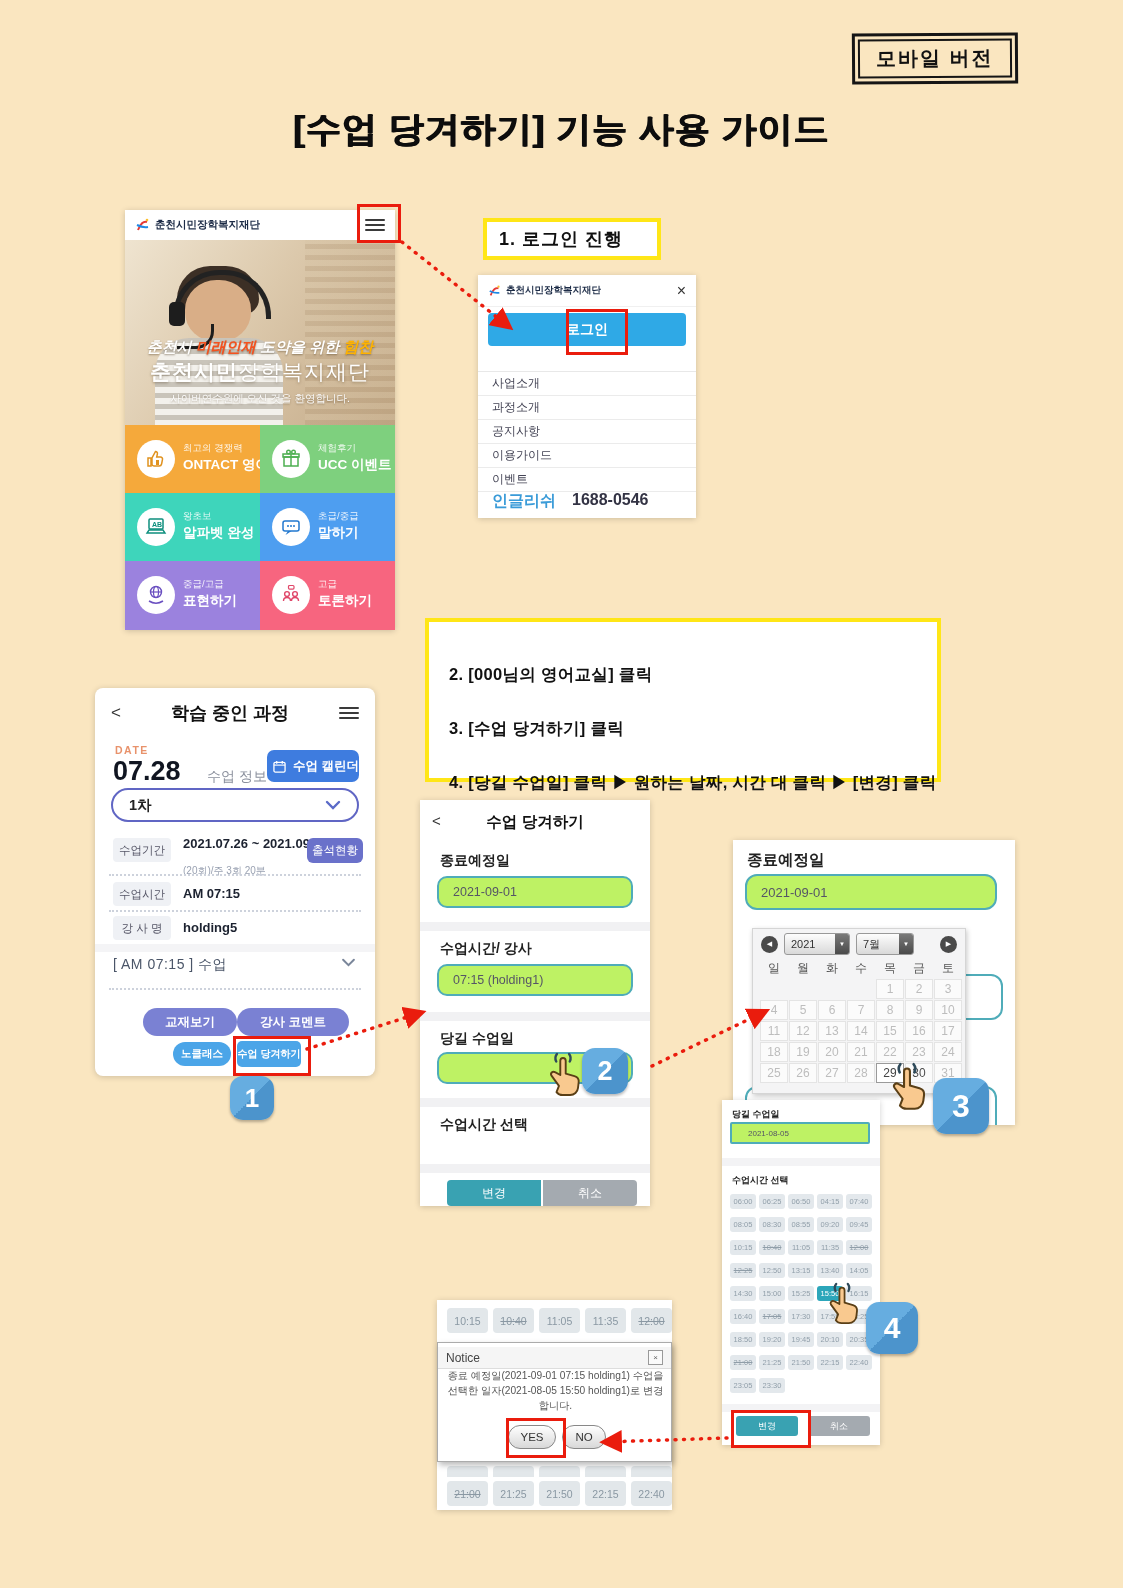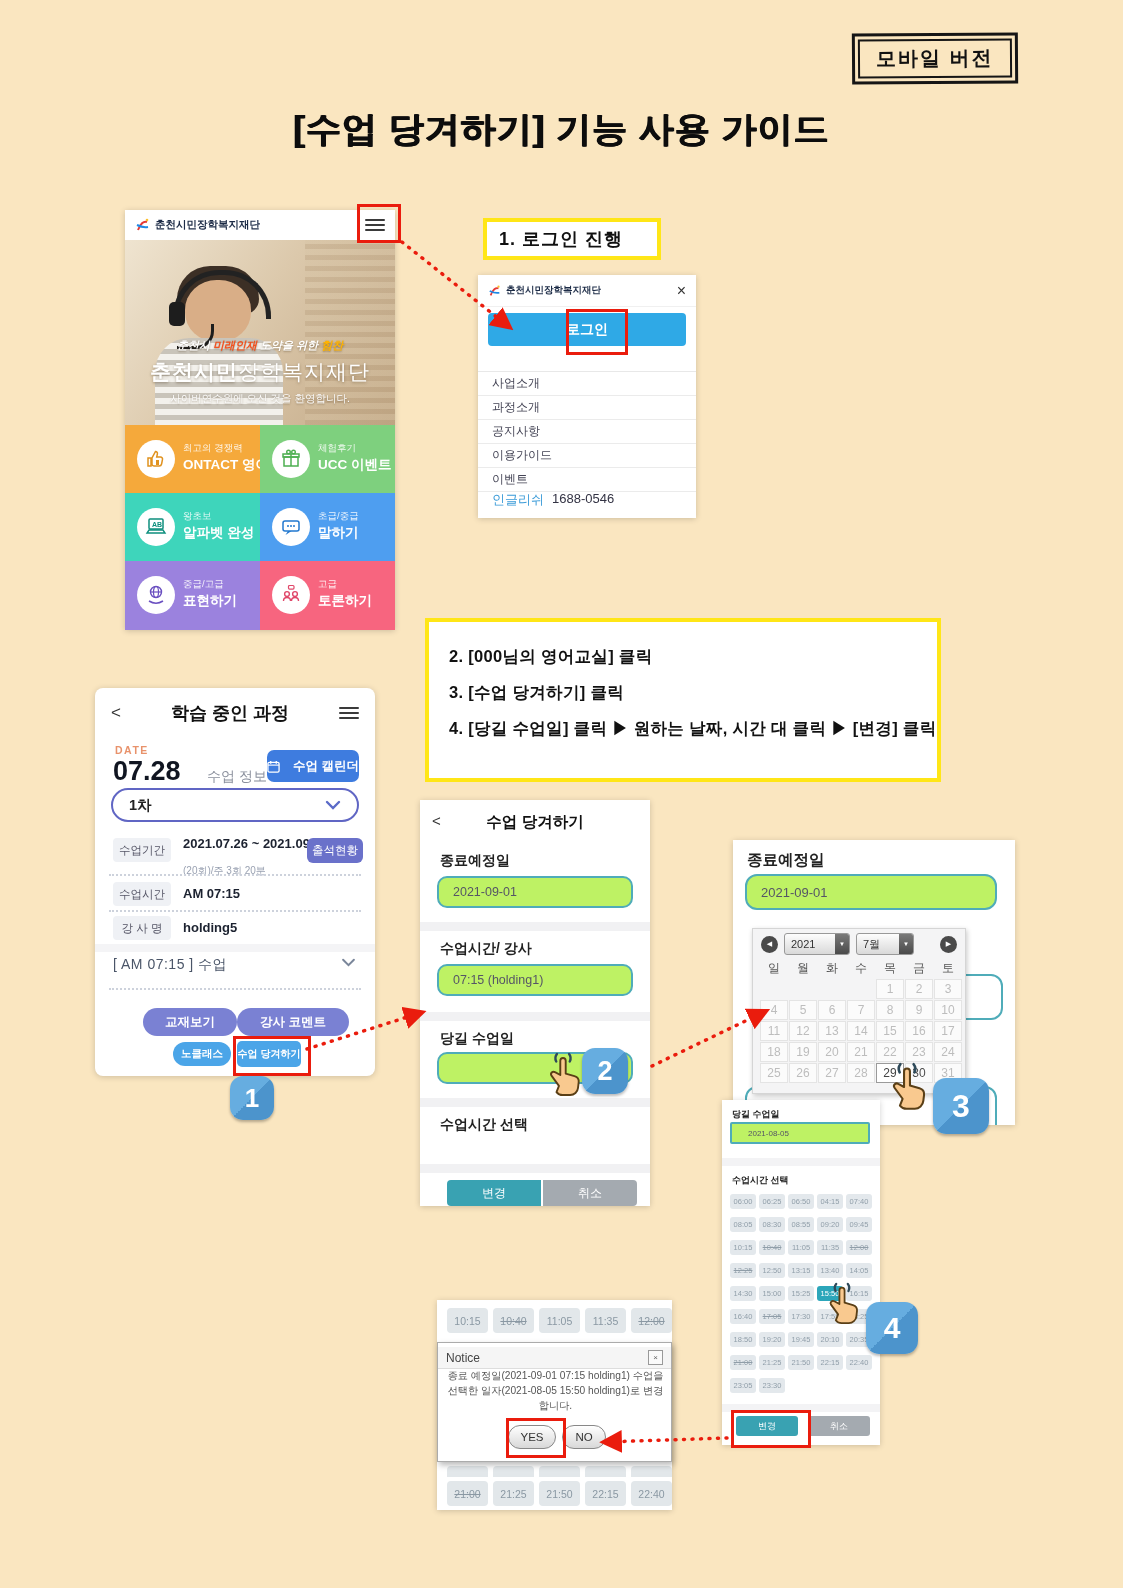--- a/index.html
+++ b/index.html
@@ -29,21 +29,21 @@
   .blinds{position:absolute;right:0;top:0;width:90px;height:185px;opacity:.35;
       background:repeating-linear-gradient(0deg,#b49a78 0 5px,#d6c3a4 5px 11px)}
   .kid-hair{position:absolute;left:52px;top:26px;width:82px;height:48px;background:#3c2f25;border-radius:40px 40px 18px 18px}
   .kid-head{position:absolute;left:60px;top:40px;width:66px;height:62px;background:#D9AE87;border-radius:48%}
   .kid-body{position:absolute;left:30px;top:98px;width:128px;height:88px;border-radius:34px 34px 0 0;
       background:repeating-linear-gradient(0deg,#f3f1ec 0 6px,#c9c4ba 6px 11px)}
   .headset{position:absolute;left:48px;top:30px;width:88px;height:44px;border:5px solid #222;border-bottom:none;
       border-radius:46px 46px 0 0}
   .earcup{position:absolute;left:44px;top:62px;width:16px;height:24px;background:#1d1d1d;border-radius:5px}
   .mic{position:absolute;left:52px;top:84px;width:34px;height:22px;border:3px solid #1d1d1d;border-top:none;border-left:none;border-radius:0 0 18px 0}
-  .hero-tag{position:absolute;left:0;top:98px;width:100%;text-align:center;font-size:11px;font-weight:bold;font-style:italic;z-index:2;
+  .hero-tag{position:absolute;left:0;top:98px;width:100%;text-align:center;font-size:15px;font-weight:bold;font-style:italic;z-index:2;
       text-shadow:0 1px 2px rgba(60,40,10,.45)}
   .seg-w{color:#fff}.seg-o{color:#F4511E}.seg-y{color:#FFB300}
   .hero-title{position:absolute;left:0;top:118px;width:100%;text-align:center;font-size:21px;color:#fff;z-index:2;
       text-shadow:0 1px 3px rgba(60,40,10,.4);letter-spacing:1px}
   .hero-title b{font-weight:bold}
   .hero-sub{position:absolute;left:0;top:152px;width:100%;text-align:center;font-size:10.5px;color:#fdfdfd;z-index:2;
       text-shadow:0 1px 2px rgba(60,40,10,.4)}
   .tiles{position:absolute;left:0;top:215px;width:270px;height:205px;display:grid;
       grid-template-columns:135px 135px;grid-template-rows:68px 68px 69px}
   .tile{position:relative;cursor:pointer}
@@ -61,40 +61,40 @@
   .menuP{position:absolute;left:478px;top:275px;width:218px;height:243px;background:#fff;
       box-shadow:0 1px 6px rgba(0,0,0,.18)}
   .menuP-header{position:absolute;left:0;top:0;width:218px;height:32px;display:flex;align-items:center;
       padding:0 10px;box-sizing:border-box;border-bottom:1px solid #f0f0f0}
   .menu-close{margin-left:auto;font-size:16px;color:#333;cursor:pointer;line-height:1}
   .login-btn{position:absolute;left:10px;top:38px;width:198px;height:33px;background:#2FA9E6;border-radius:4px;
       color:#fff;font-size:14px;font-weight:bold;display:flex;align-items:center;justify-content:center;cursor:pointer}
   .menu-list{position:absolute;left:0;top:96px;width:218px;border-top:1px solid #E8E8E8}
   .menu-item{height:23px;border-bottom:1px solid #EBEBEB;display:flex;align-items:center;
       padding-left:14px;font-size:12px;color:#445;cursor:pointer}
-  .menu-foot{position:absolute;left:14px;top:216px;font-size:13px;font-weight:normal;display:flex;gap:8px}
+  .menu-foot{position:absolute;left:14px;top:216px;font-size:16px;font-weight:bold;display:flex;gap:16px}
   .menu-foot .b1{color:#3A9BD8}.menu-foot .b2{color:#334}
 
   
   .steps-box{position:absolute;left:425px;top:618px;width:516px;height:164px;background:#fff;
       border:4px solid #FFE617;box-sizing:border-box;padding:10px 20px;font-weight:bold;color:#111}
-  .steps-box .ln{font-size:16.5px;margin-top:14px;white-space:nowrap;letter-spacing:.3px}
+  .steps-box .ln{font-size:16.5px;margin-top:32px;white-space:nowrap;letter-spacing:.3px}
   .steps-box .note{font-size:16.5px;margin-top:16px;color:#E8251F;white-space:nowrap}
 
   
   .phoneB{position:absolute;left:95px;top:688px;width:280px;height:388px;background:#fff;border-radius:8px;
       box-shadow:0 1px 6px rgba(0,0,0,.18)}
   .pb-header{position:absolute;left:0;top:12px;width:280px;height:26px;display:flex;align-items:center;padding:0 16px;box-sizing:border-box}
   .pb-back{font-size:17px;color:#333;cursor:pointer}
   .pb-title{flex:1;text-align:center;font-size:18px;font-weight:bold;color:#111}
   .date-cap{position:absolute;left:20px;top:56px;font-size:10.5px;font-weight:bold;color:#E8926B;letter-spacing:1.5px}
   .date-big{position:absolute;left:18px;top:68px;font-size:27px;font-weight:bold;color:#101521}
   .date-suffix{position:absolute;left:112px;top:80px;font-size:14px;color:#8a8f9c}
   .calbtn{position:absolute;left:172px;top:62px;width:92px;height:32px;background:#3E7CDF;border-radius:7px;
-      color:#fff;font-size:12.5px;font-weight:bold;display:flex;align-items:center;justify-content:space-between;gap:7px;cursor:pointer}
+      color:#fff;font-size:12.5px;font-weight:bold;display:flex;align-items:center;justify-content:flex-end;gap:7px;cursor:pointer}
   .round-select{position:absolute;left:16px;top:100px;width:248px;height:34px;border:2px solid #6066C4;border-radius:20px;
       box-sizing:border-box;display:flex;align-items:center;padding:0 16px;font-size:14.5px;font-weight:bold;color:#222;cursor:pointer}
   .round-select svg{margin-left:auto}
   .inforow .chip{position:absolute;left:18px;width:58px;height:24px;background:#EFF1F5;border-radius:4px;
       font-size:11.5px;color:#556;display:flex;align-items:center;justify-content:center}
   .inforow .val{position:absolute;left:88px;font-size:13px;font-weight:bold;color:#1c2230;white-space:nowrap}
   .inforow .sub{position:absolute;left:88px;font-size:10px;color:#9aa2b2;white-space:nowrap}
   .attn-btn{position:absolute;left:212px;width:56px;height:25px;background:#6A71CA;border-radius:6px;
       color:#fff;font-size:11.5px;display:flex;align-items:center;justify-content:center;cursor:pointer}
   .dotted{position:absolute;left:14px;width:252px;border-top:2px dotted #CDD2DC}

